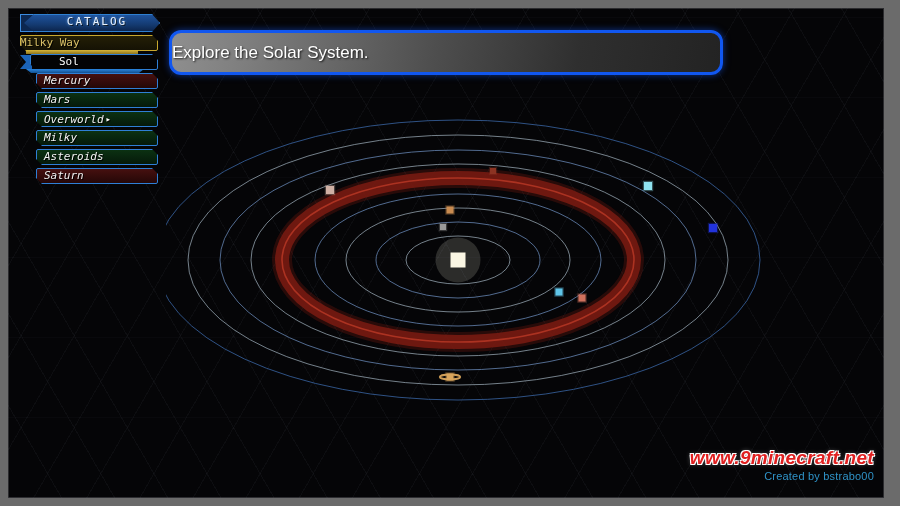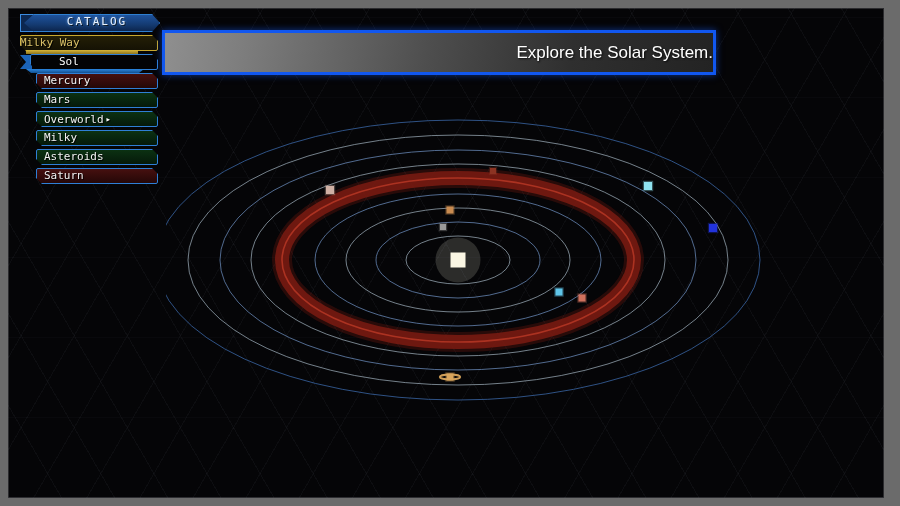--- a/index.html
+++ b/index.html
@@ -147,44 +147,44 @@
 
   
   .row-planet .cat-pill { left: 18px; width: 122px; }
   .row-planet .cat-label { left: 26px; }
   .row-planet.tint-red .cat-pill {
     background: linear-gradient(180deg, #46100f 0%, #240707 100%);
   }
   .row-planet.tint-green .cat-pill {
     background: linear-gradient(180deg, #0b3112 0%, #05190a 100%);
   }
-  .row-planet .cat-label { color: #f2f2f2; }
+  .row-planet .cat-label { color: #f2f2f2; font-style: italic; }
   .marker-arrow {
     display: inline-block;
     margin-left: 2px;
     font-size: 9px;
     vertical-align: 1px;
     color: #ffffff;
   }
 
   
   #banner {
     position: absolute;
-    left: 154px;
+    left: 161px;
     top: 22px;
     width: 554px;
     height: 45px;
     border: 3px solid #1157f0;
-    border-radius: 0;
+    border-radius: 12px;
     background: linear-gradient(100deg, #8f8f8f 0%, #7e7e7e 14%, #4e4e4e 48%, #2f2f2f 74%, #232323 100%);
     box-shadow: 0 0 7px rgba(20,90,255,.55);
     box-sizing: border-box;
     display: flex;
     align-items: center;
-    justify-content: flex-end;
+    justify-content: flex-start;
   }
   #banner-text {
     font-family: "Liberation Sans", sans-serif;
     font-size: 17px;
     color: #ffffff;
     text-shadow: 1px 1px 2px rgba(0,0,0,.8);
   }
 
   
   #stage {
@@ -314,15 +314,19 @@
             <rect x="279.3" y="294.3" width="9.4" height="9.4" fill="#d9a55c" opacity="0.35"></rect>
             <rect x="280.5" y="295.5" width="7" height="7" fill="#d9a55c"></rect>
             <rect x="476.8" y="102.8" width="10.4" height="10.4" fill="#8fe2ef" opacity="0.35"></rect>
             <rect x="478" y="104" width="8" height="8" fill="#8fe2ef"></rect>
             <rect x="541.8" y="144.8" width="10.4" height="10.4" fill="#2233dd" opacity="0.35"></rect>
             <rect x="543" y="146" width="8" height="8" fill="#2233dd"></rect>
           </g>
       </svg>
     </div>
 
+    <div id="watermark">
+      <div id="wm-main">www.9minecraft.net</div>
+      <div id="wm-sub">Created by bstrabo00</div>
+    </div>
 
   </div>
 </div>
 
 </body></html>

